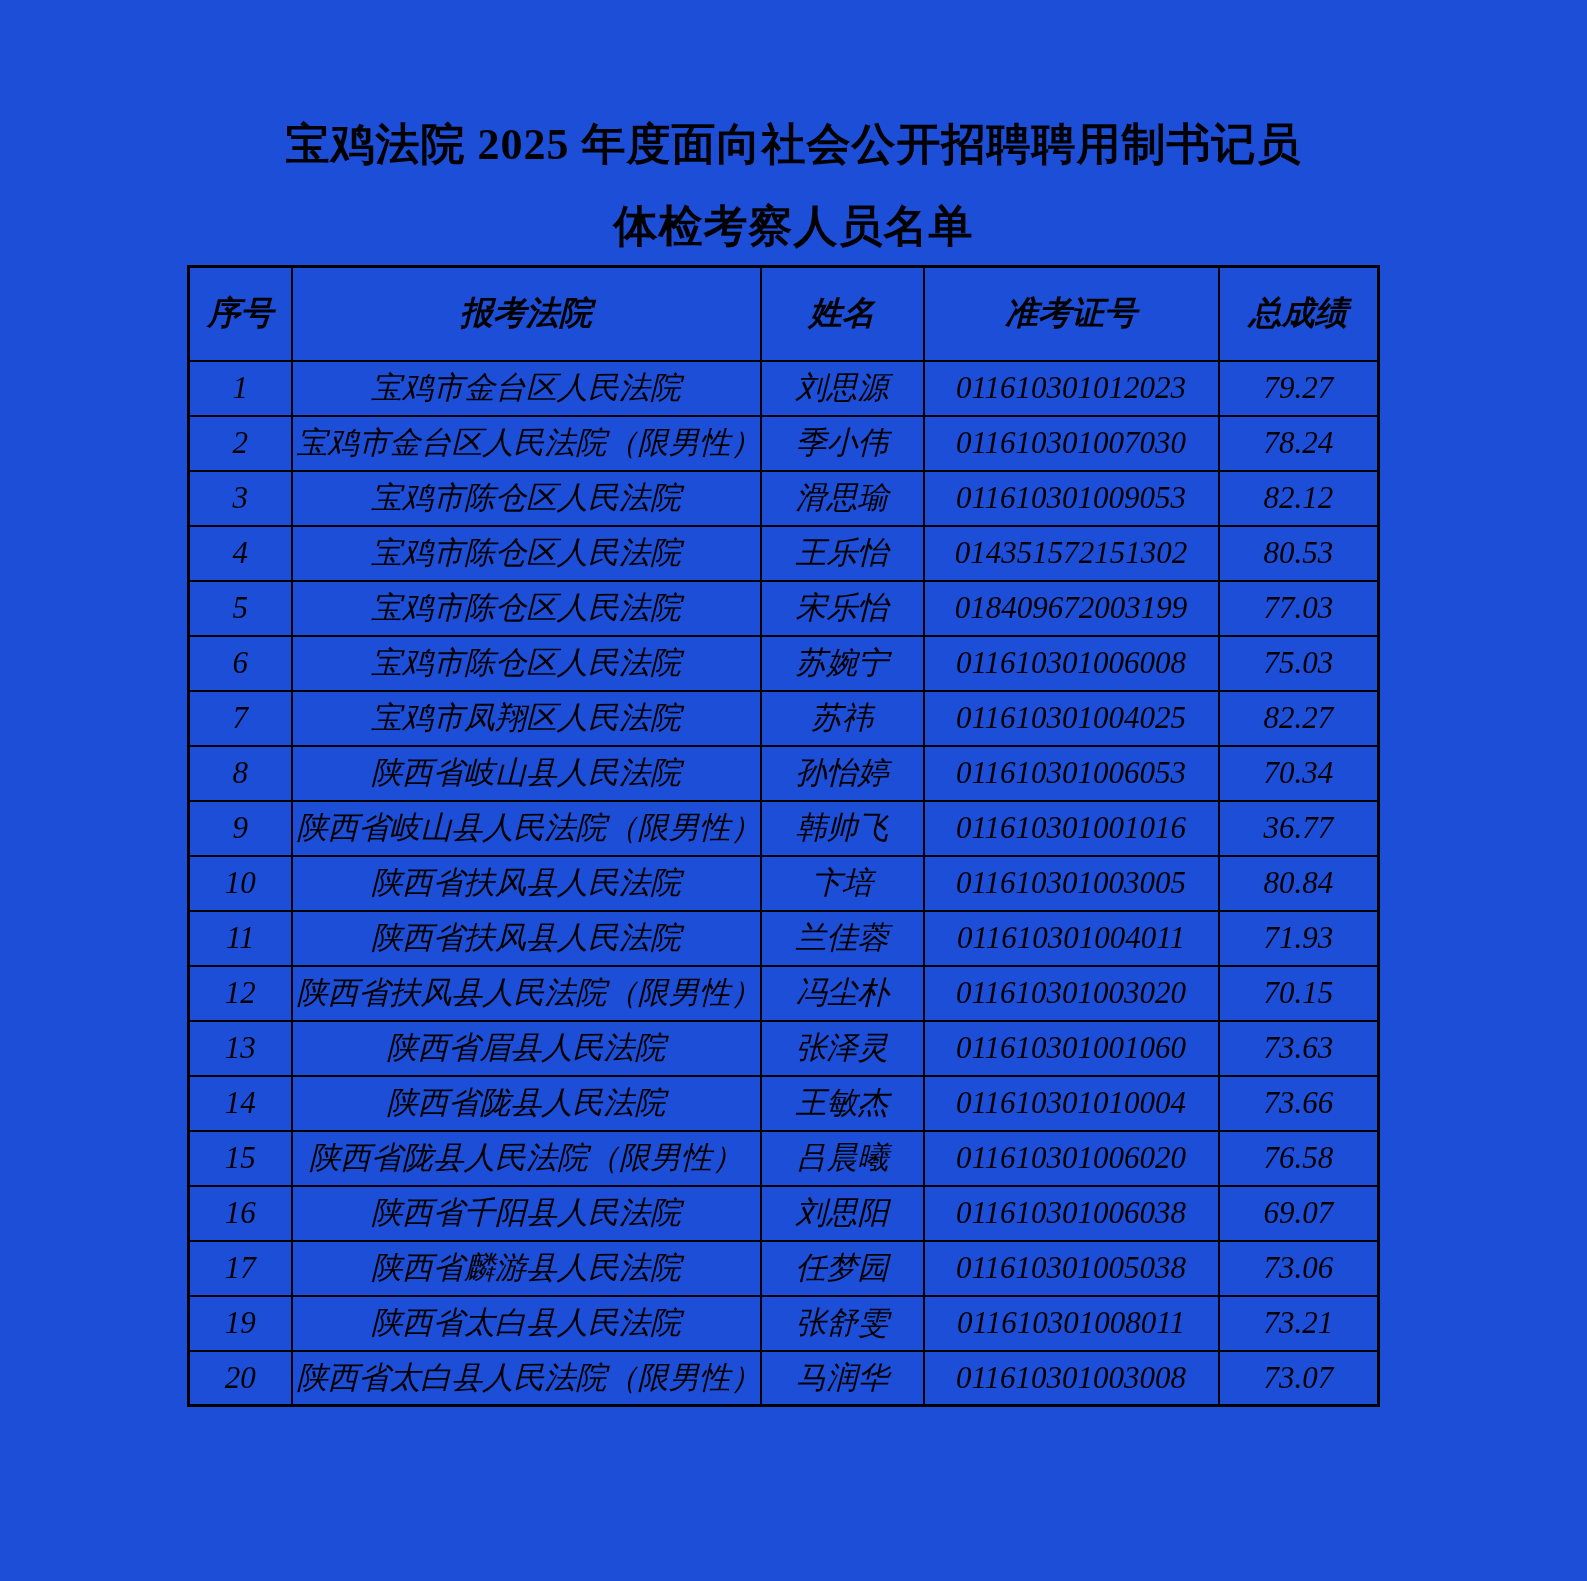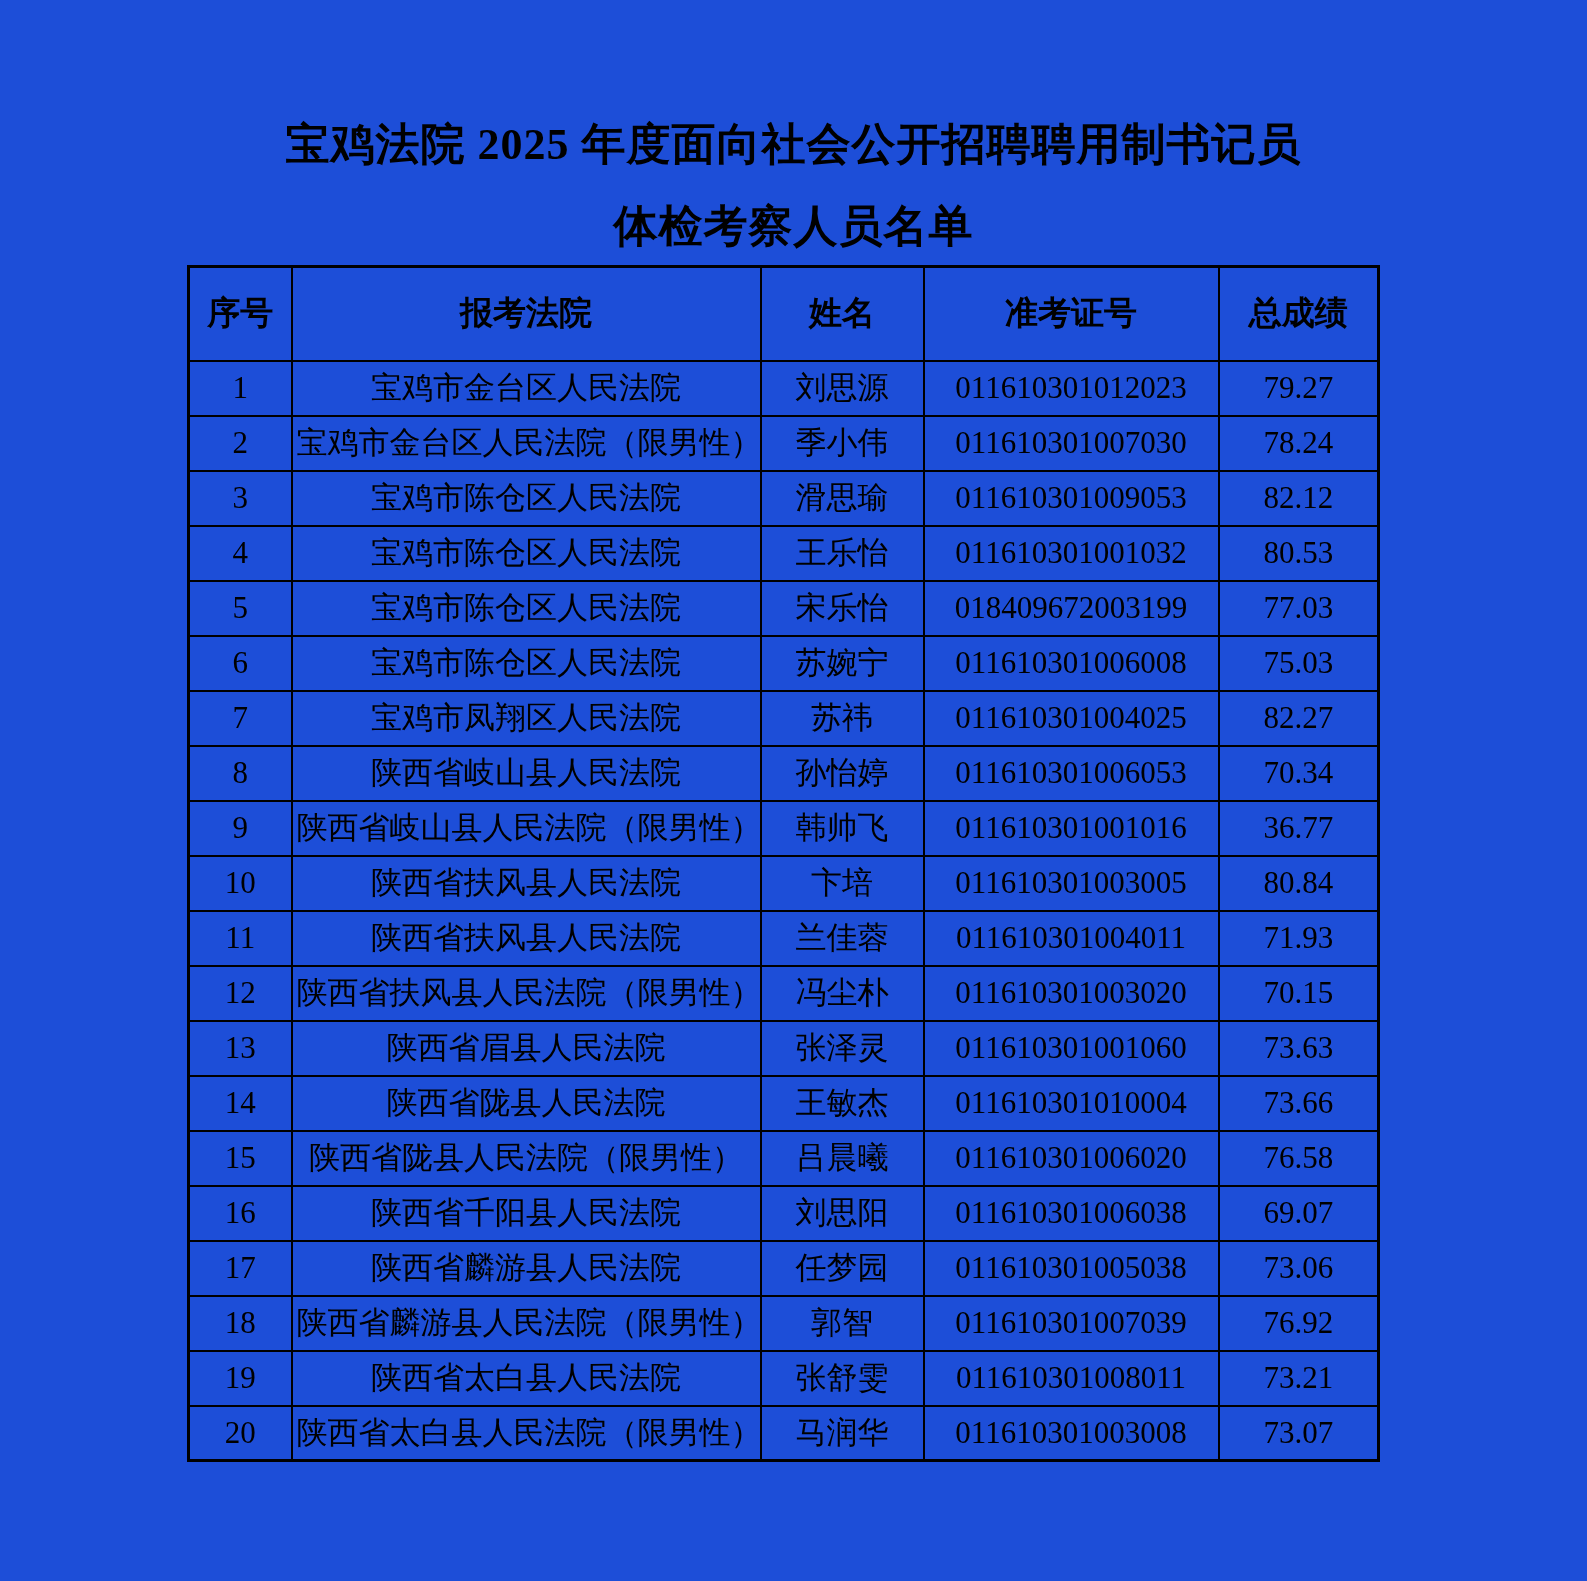--- a/index.html
+++ b/index.html
@@ -26,20 +26,21 @@
     letter-spacing: 1px;
   }
   .title-1 { padding-top: 115px; }
   .title-2 { margin-top: 22px; text-align: center; }
   table.roster {
     margin: 8px auto 0 187px;
     width: 1190px;
     border-collapse: collapse;
     table-layout: fixed;
     border: 3px solid #000;
+    font-style: italic;
   }
   table.roster th,
   table.roster td {
     border: 2px solid #000;
     text-align: center;
     vertical-align: middle;
     padding: 0 4px;
     overflow: hidden;
     white-space: nowrap;
   }
@@ -102,21 +103,21 @@
           <td>3</td>
           <td>宝鸡市陈仓区人民法院</td>
           <td>滑思瑜</td>
           <td>011610301009053</td>
           <td>82.12</td>
         </tr>
         <tr>
           <td>4</td>
           <td>宝鸡市陈仓区人民法院</td>
           <td>王乐怡</td>
-          <td>011610301001032</td>
+          <td>014351572151302</td>
           <td>80.53</td>
         </tr>
         <tr>
           <td>5</td>
           <td>宝鸡市陈仓区人民法院</td>
           <td>宋乐怡</td>
           <td>018409672003199</td>
           <td>77.03</td>
         </tr>
         <tr>
@@ -197,27 +198,20 @@
           <td>69.07</td>
         </tr>
         <tr>
           <td>17</td>
           <td>陕西省麟游县人民法院</td>
           <td>任梦园</td>
           <td>011610301005038</td>
           <td>73.06</td>
         </tr>
         <tr>
-          <td>18</td>
-          <td>陕西省麟游县人民法院（限男性）</td>
-          <td>郭智</td>
-          <td>011610301007039</td>
-          <td>76.92</td>
-        </tr>
-        <tr>
           <td>19</td>
           <td>陕西省太白县人民法院</td>
           <td>张舒雯</td>
           <td>011610301008011</td>
           <td>73.21</td>
         </tr>
         <tr>
           <td>20</td>
           <td>陕西省太白县人民法院（限男性）</td>
           <td>马润华</td>

